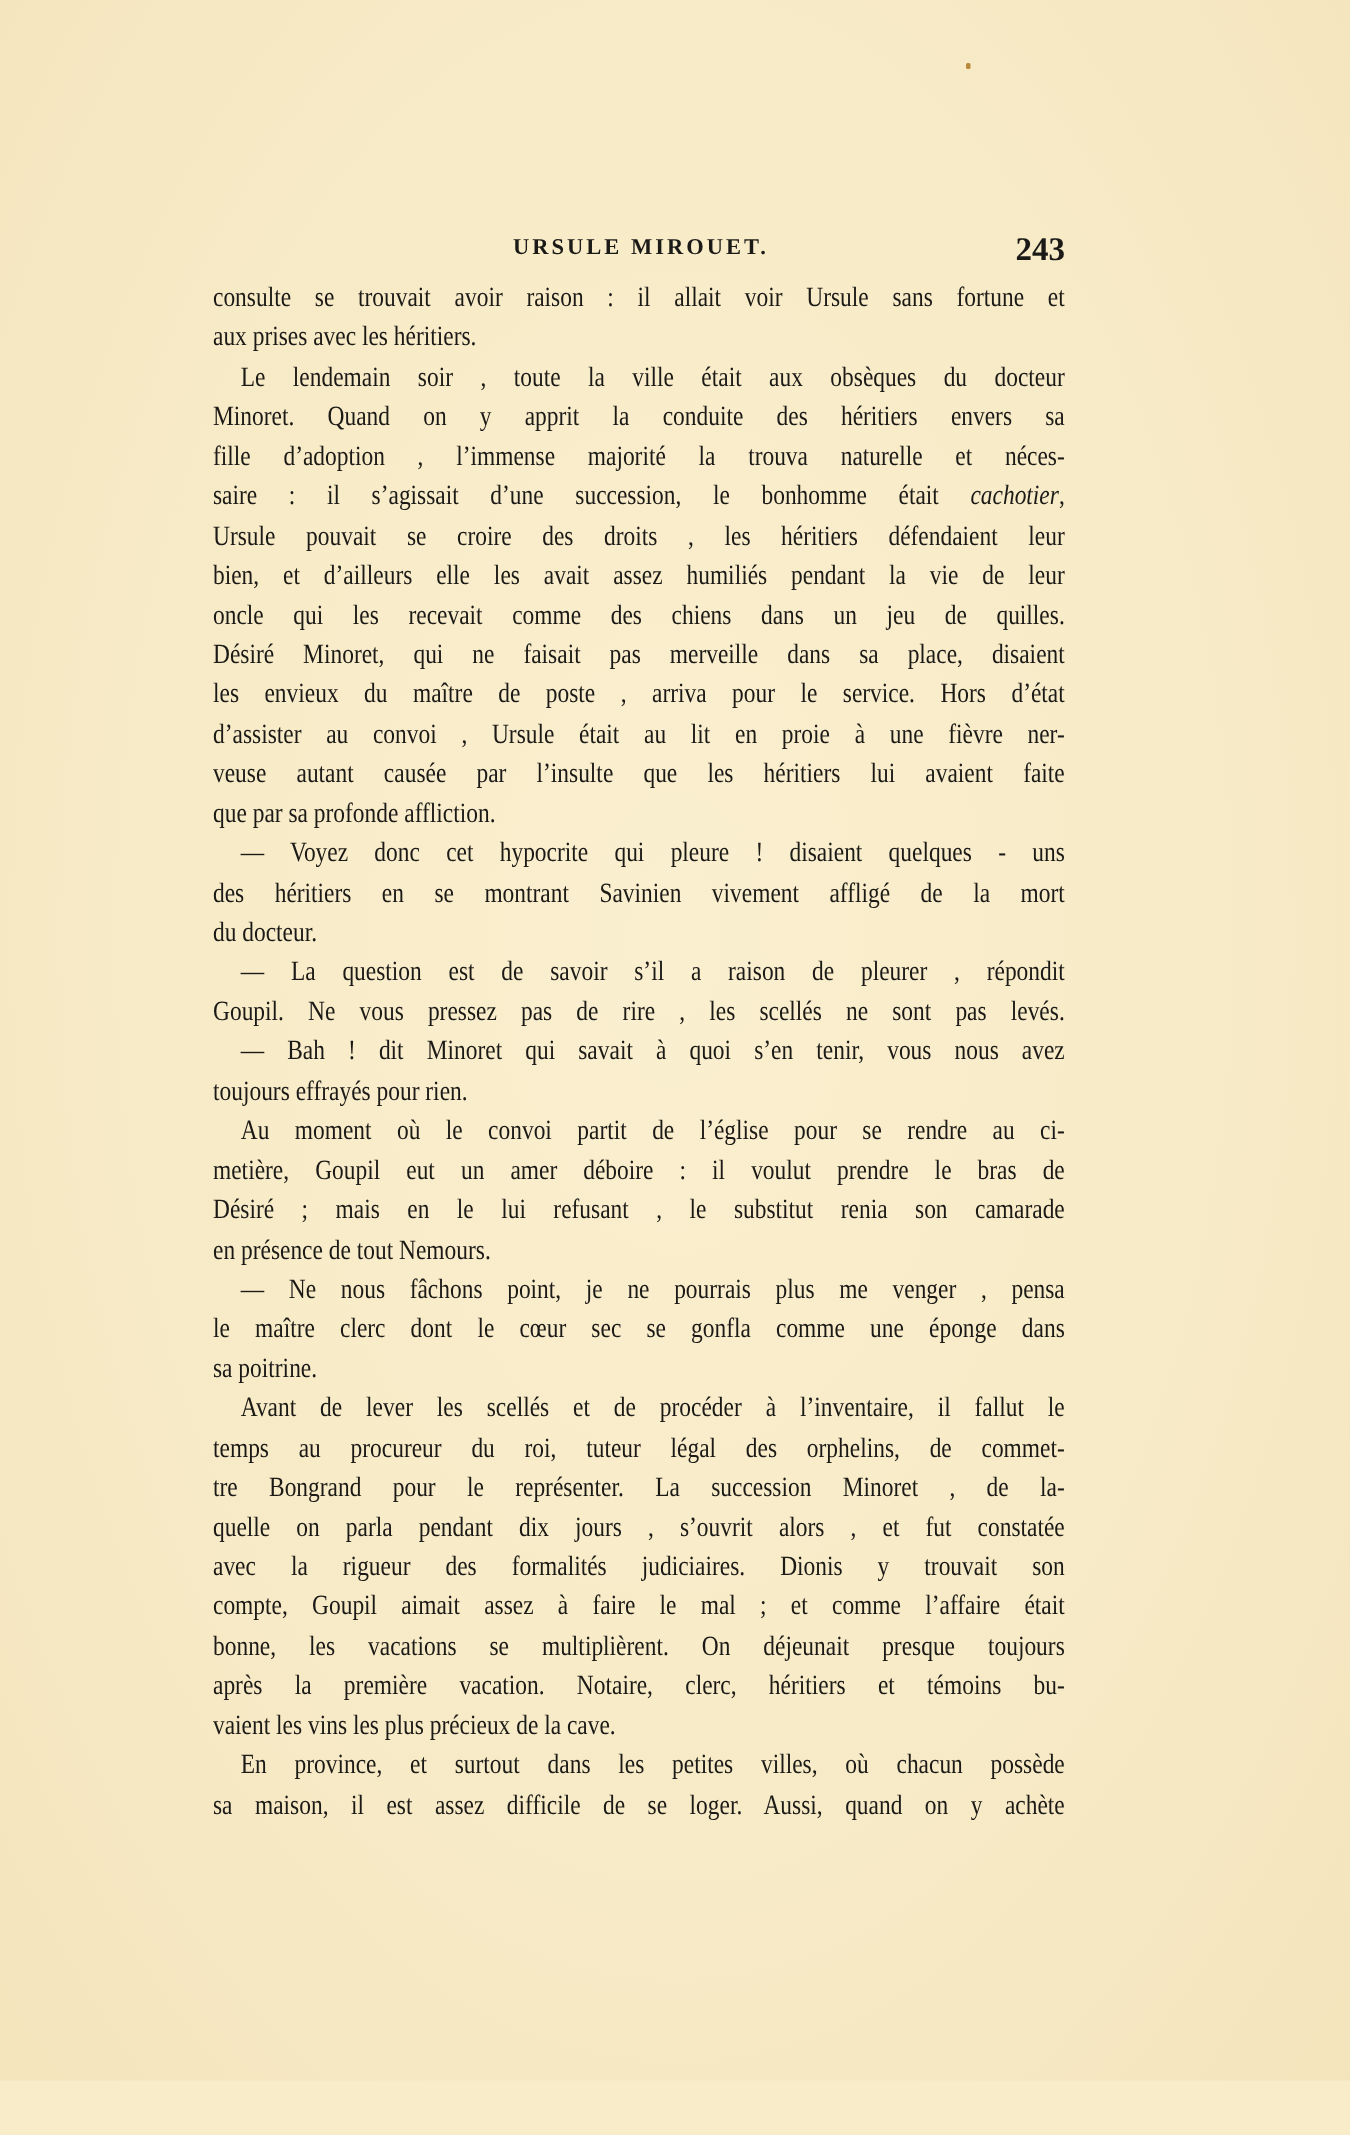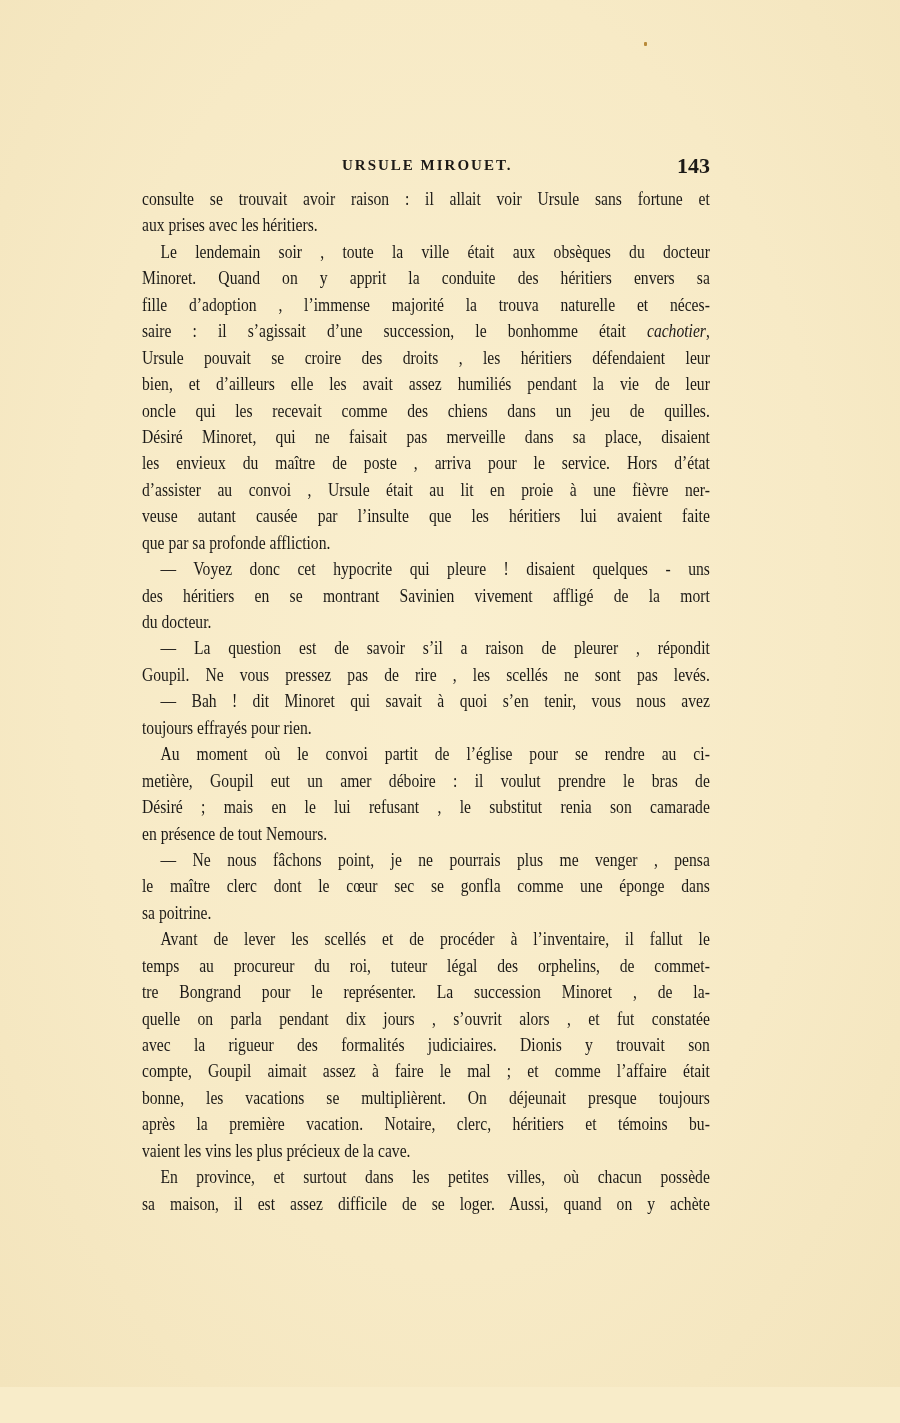--- a/index.html
+++ b/index.html
@@ -50,21 +50,21 @@
   .it { font-style: italic; }
 </style>
 </head>
 <body>
 
 <div class="page">
   <div class="speck"></div>
 
   <div class="header">
     <span class="running-title">URSULE MIROUET.</span>
-    <span class="page-number">143</span>
+    <span class="page-number">243</span>
   </div>
 
   <div class="body-text" id="body-text">
       <div class="line">consulte se trouvait avoir raison : il allait voir Ursule sans fortune et</div>
       <div class="line last">aux prises avec les héritiers.</div>
       <div class="line indent">Le lendemain soir , toute la ville était aux obsèques du docteur</div>
       <div class="line">Minoret. Quand on y apprit la conduite des héritiers envers sa</div>
       <div class="line">fille d’adoption , l’immense majorité la trouva naturelle et néces-</div>
       <div class="line"><span>saire : il s’agissait d’une succession, le bonhomme était </span><span class="it">cachotier</span><span>,</span></div>
       <div class="line">Ursule pouvait se croire des droits , les héritiers défendaient leur</div>

